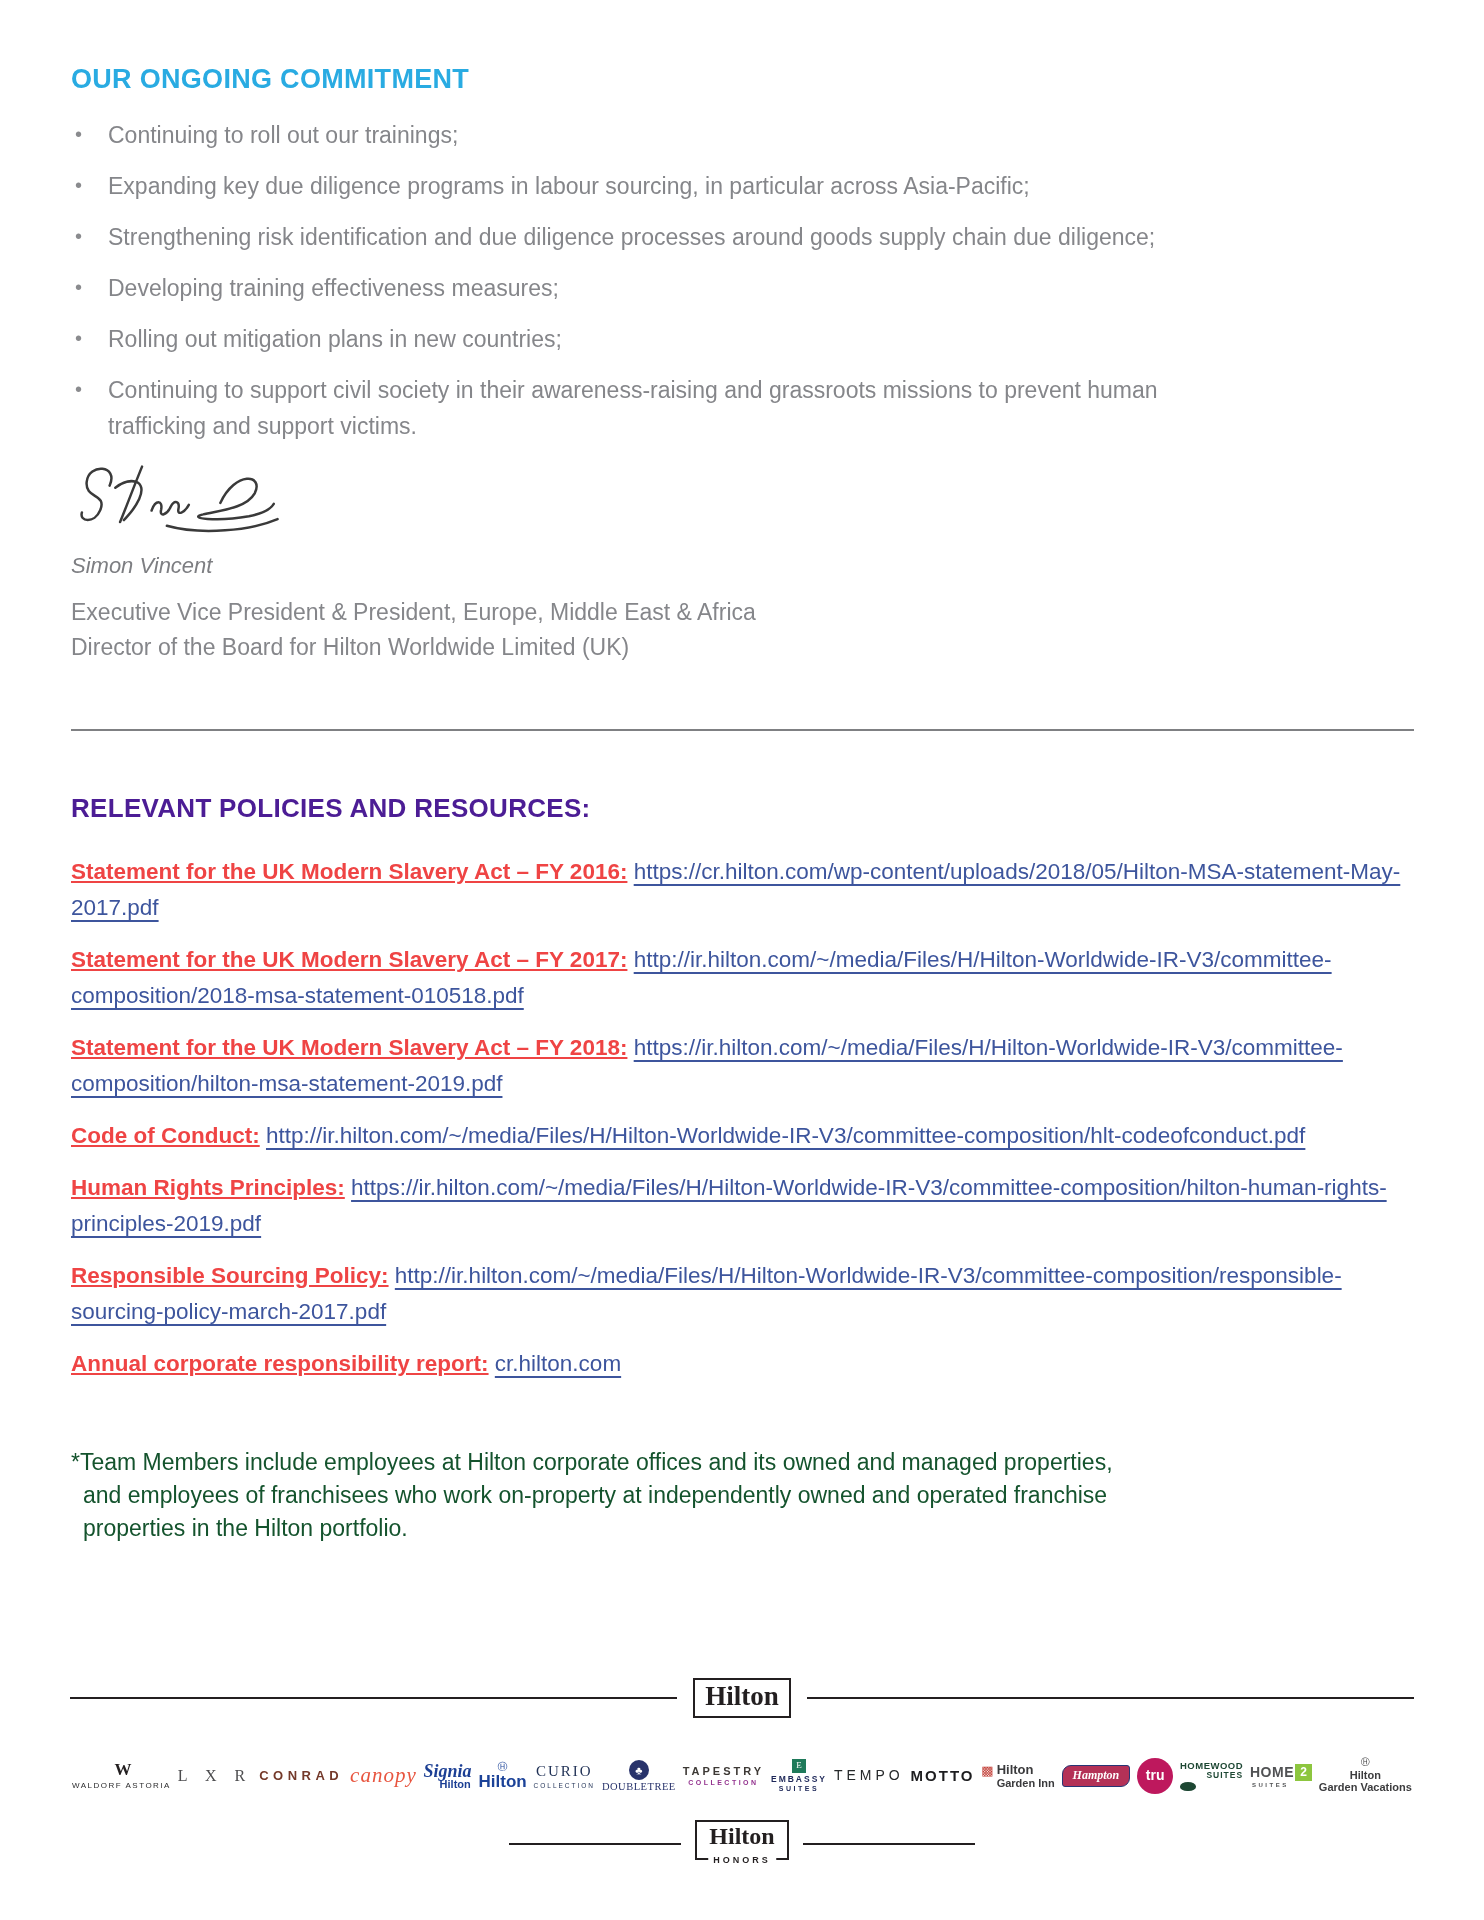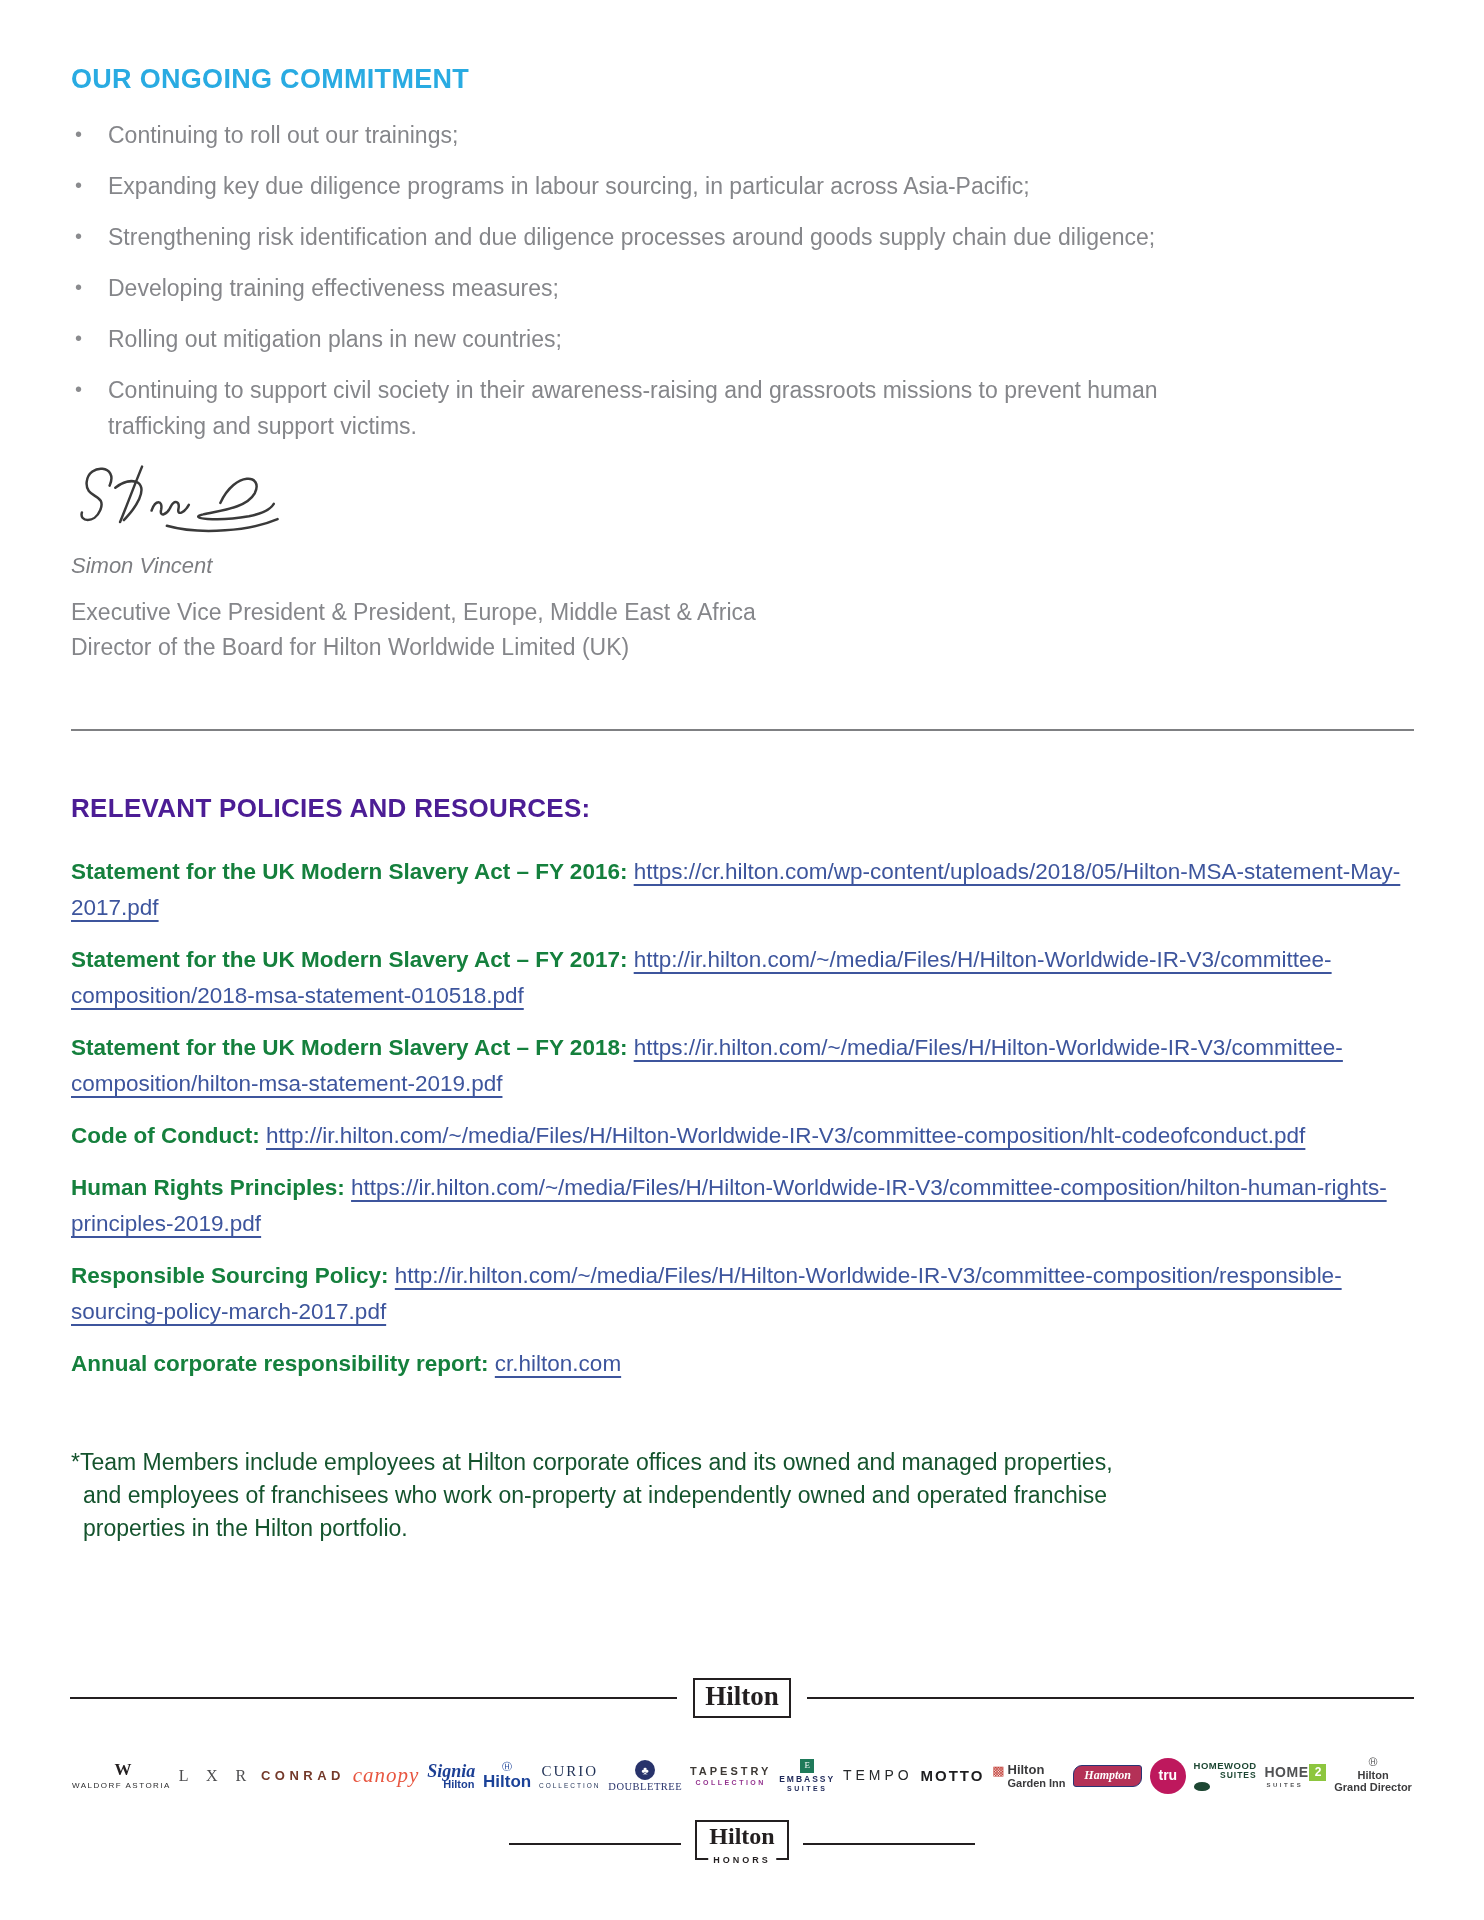--- a/index.html
+++ b/index.html
@@ -52,21 +52,21 @@
     font-size:26px; font-weight:800; letter-spacing:.3px;
     color:#4c1d95;
   }
   .resources { margin-top:30px; }
   .resource {
     max-width:1352px;
     font-size:22.5px; line-height:36px;
     margin-bottom:16px;
     overflow-wrap:break-word; word-break:break-word;
   }
-  .resource .label { font-weight:700; color:#15803d; }
+  .resource .label { font-weight:700; color:#ef4444;text-decoration:underline; }
   .resource a.url {
     color:#3d559d; text-decoration:underline;
     text-decoration-thickness:1.5px; text-underline-offset:5px;
   }
 
   .footnote {
     margin-top:64px;
     max-width:1085px;
     font-size:23px; line-height:33px; color:#14532d;
     padding-left:12px; text-indent:-12px;
@@ -342,21 +342,21 @@
         <span class="home2-top">
           <span class="home2-word">HOME</span>
           <span class="home2-mark">2</span>
         </span>
         <span class="home2-sub">SUITES</span>
       </div>
 
       <div class="brand">
         <span class="hgv-mark">Ⓗ</span>
         <span class="hgv-word">Hilton</span>
-        <span class="hgv-sub">Grand Director</span>
+        <span class="hgv-sub">Garden Vacations</span>
       </div>
 
     </div>
 
     <div class="honors-row">
       <span class="rule"></span>
       <span class="honors-box">
         <span>Hilton</span>
         <span class="honors-sub">HONORS</span>
       </span>

